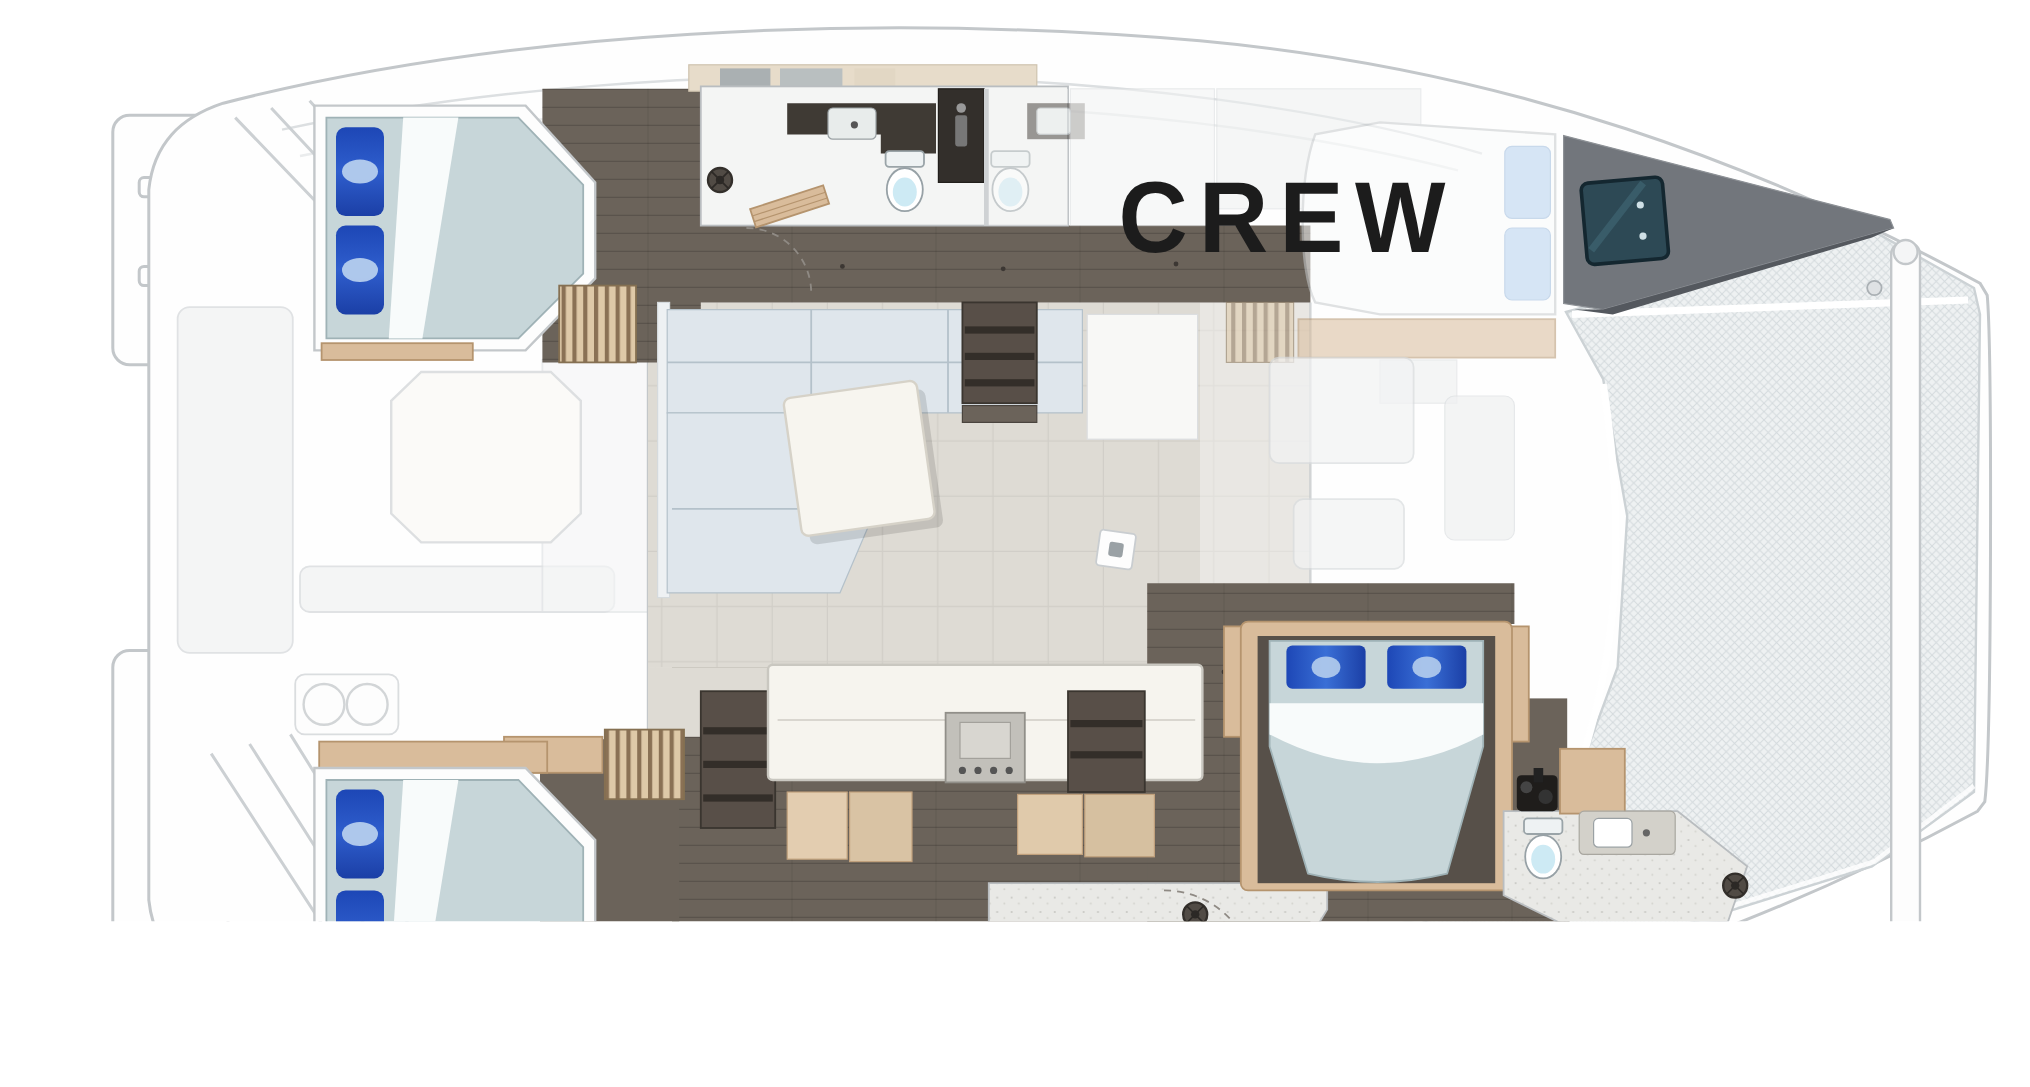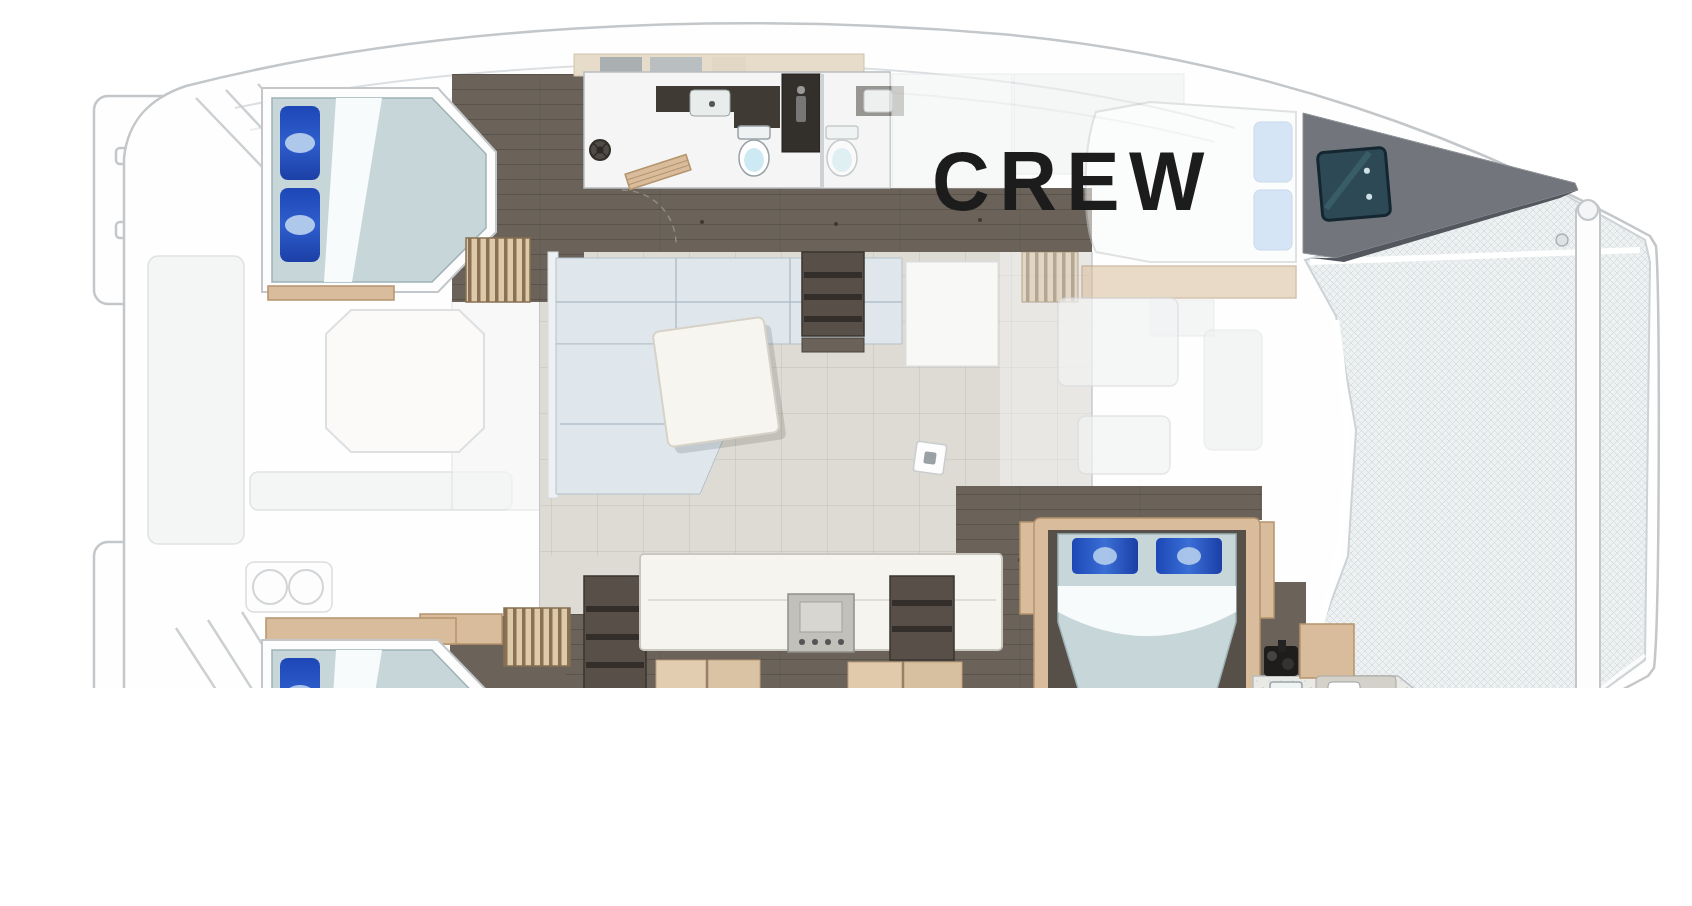--- a/index.html
+++ b/index.html
@@ -1,16 +1,16 @@
 <!DOCTYPE html>
 <html style="--hull-white: #fefefe; --line-gray: #c3c7ca; --floor-dark: #6b635a; --floor-darker: #57504a; --wall-dark: #3f3a34; --wood-tan: #d9bc9b; --stairs-tan: #dec9a8; --stairs-dark: #8a7155; --duvet: #c7d6d9; --pillow-blue: #2d56c8; --pillow-light: #b7d2ee; --sofa-gray: #dfe6ec; --salon-floor: #dedbd4; --counter-white: #f6f4ee; --toilet-lid: #cdeaf4; --hatch-teal: #2d4955; --mesh-bg: #eef1f2; --mesh-line: #d4dadd; --text-black: #1c1c1c;"><head>
 <meta charset="utf-8">
 <style>
   html,body{margin:0;padding:0;background:#ffffff;}
-  .stage{position:relative;width:1692px;height:688px;background:#fff;overflow:hidden;
+  .stage{position:relative;width:1692px;height:768px;background:#fff;overflow:hidden;
          font-family:"Liberation Sans", sans-serif;}
   svg{display:block}
   .hull{fill:var(--hull-white);stroke:var(--line-gray);stroke-width:2.5;}
   .deckline{fill:none;stroke:#dcdfe1;stroke-width:2;}
   .faint{fill:#f2f3f4;stroke:#d9dcde;stroke-width:1.5;}
   .darkfloor{fill:var(--floor-dark);}
   .wallline{stroke:var(--line-gray);stroke-width:2;fill:none;}
   .wood{fill:var(--wood-tan);stroke:#b5946e;stroke-width:1.5;}
   .duvet{fill:var(--duvet);stroke:#9fb2b6;stroke-width:1.5;}
   .sheet{fill:#f8fbfb;}

